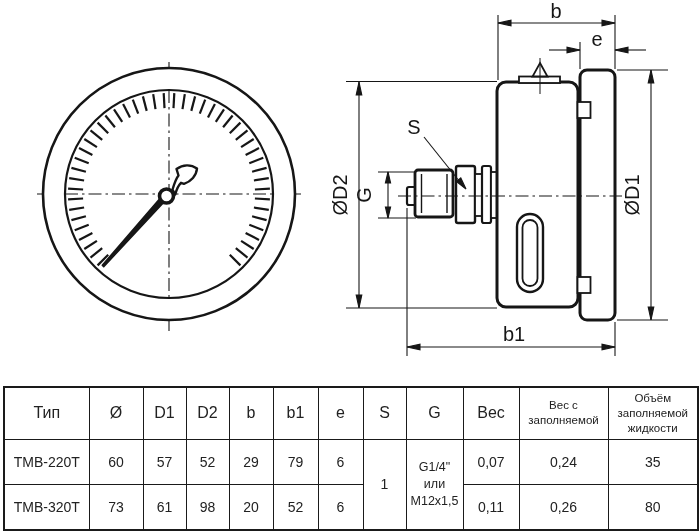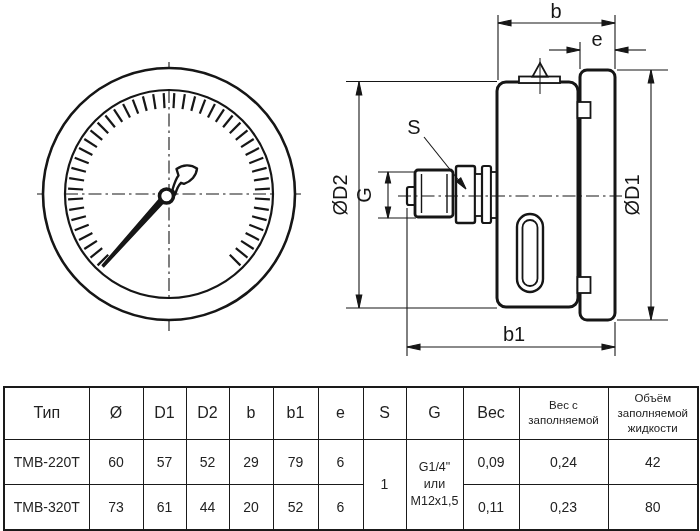--- a/index.html
+++ b/index.html
@@ -241,32 +241,32 @@
           <td>52</td>
           <td>29</td>
           <td>79</td>
           <td>6</td>
           <td rowspan="2">1</td>
           <td rowspan="2" class="gcell">
             <span class="gline">G1/4"</span>
             <span class="gline">или</span>
             <span class="gline">M12x1,5</span>
           </td>
-          <td>0,09</td>
+          <td>0,07</td>
           <td>0,24</td>
-          <td>42</td>
+          <td>35</td>
         </tr>
         <tr class="data-row-2">
           <td>ТМВ-320Т</td>
           <td>73</td>
           <td>61</td>
-          <td>44</td>
+          <td>98</td>
           <td>20</td>
           <td>52</td>
           <td>6</td>
           <td>0,11</td>
-          <td>0,23</td>
+          <td>0,26</td>
           <td>80</td>
         </tr>
       </tbody>
     </table>
   </div>
 </div>
 
 </body></html>

